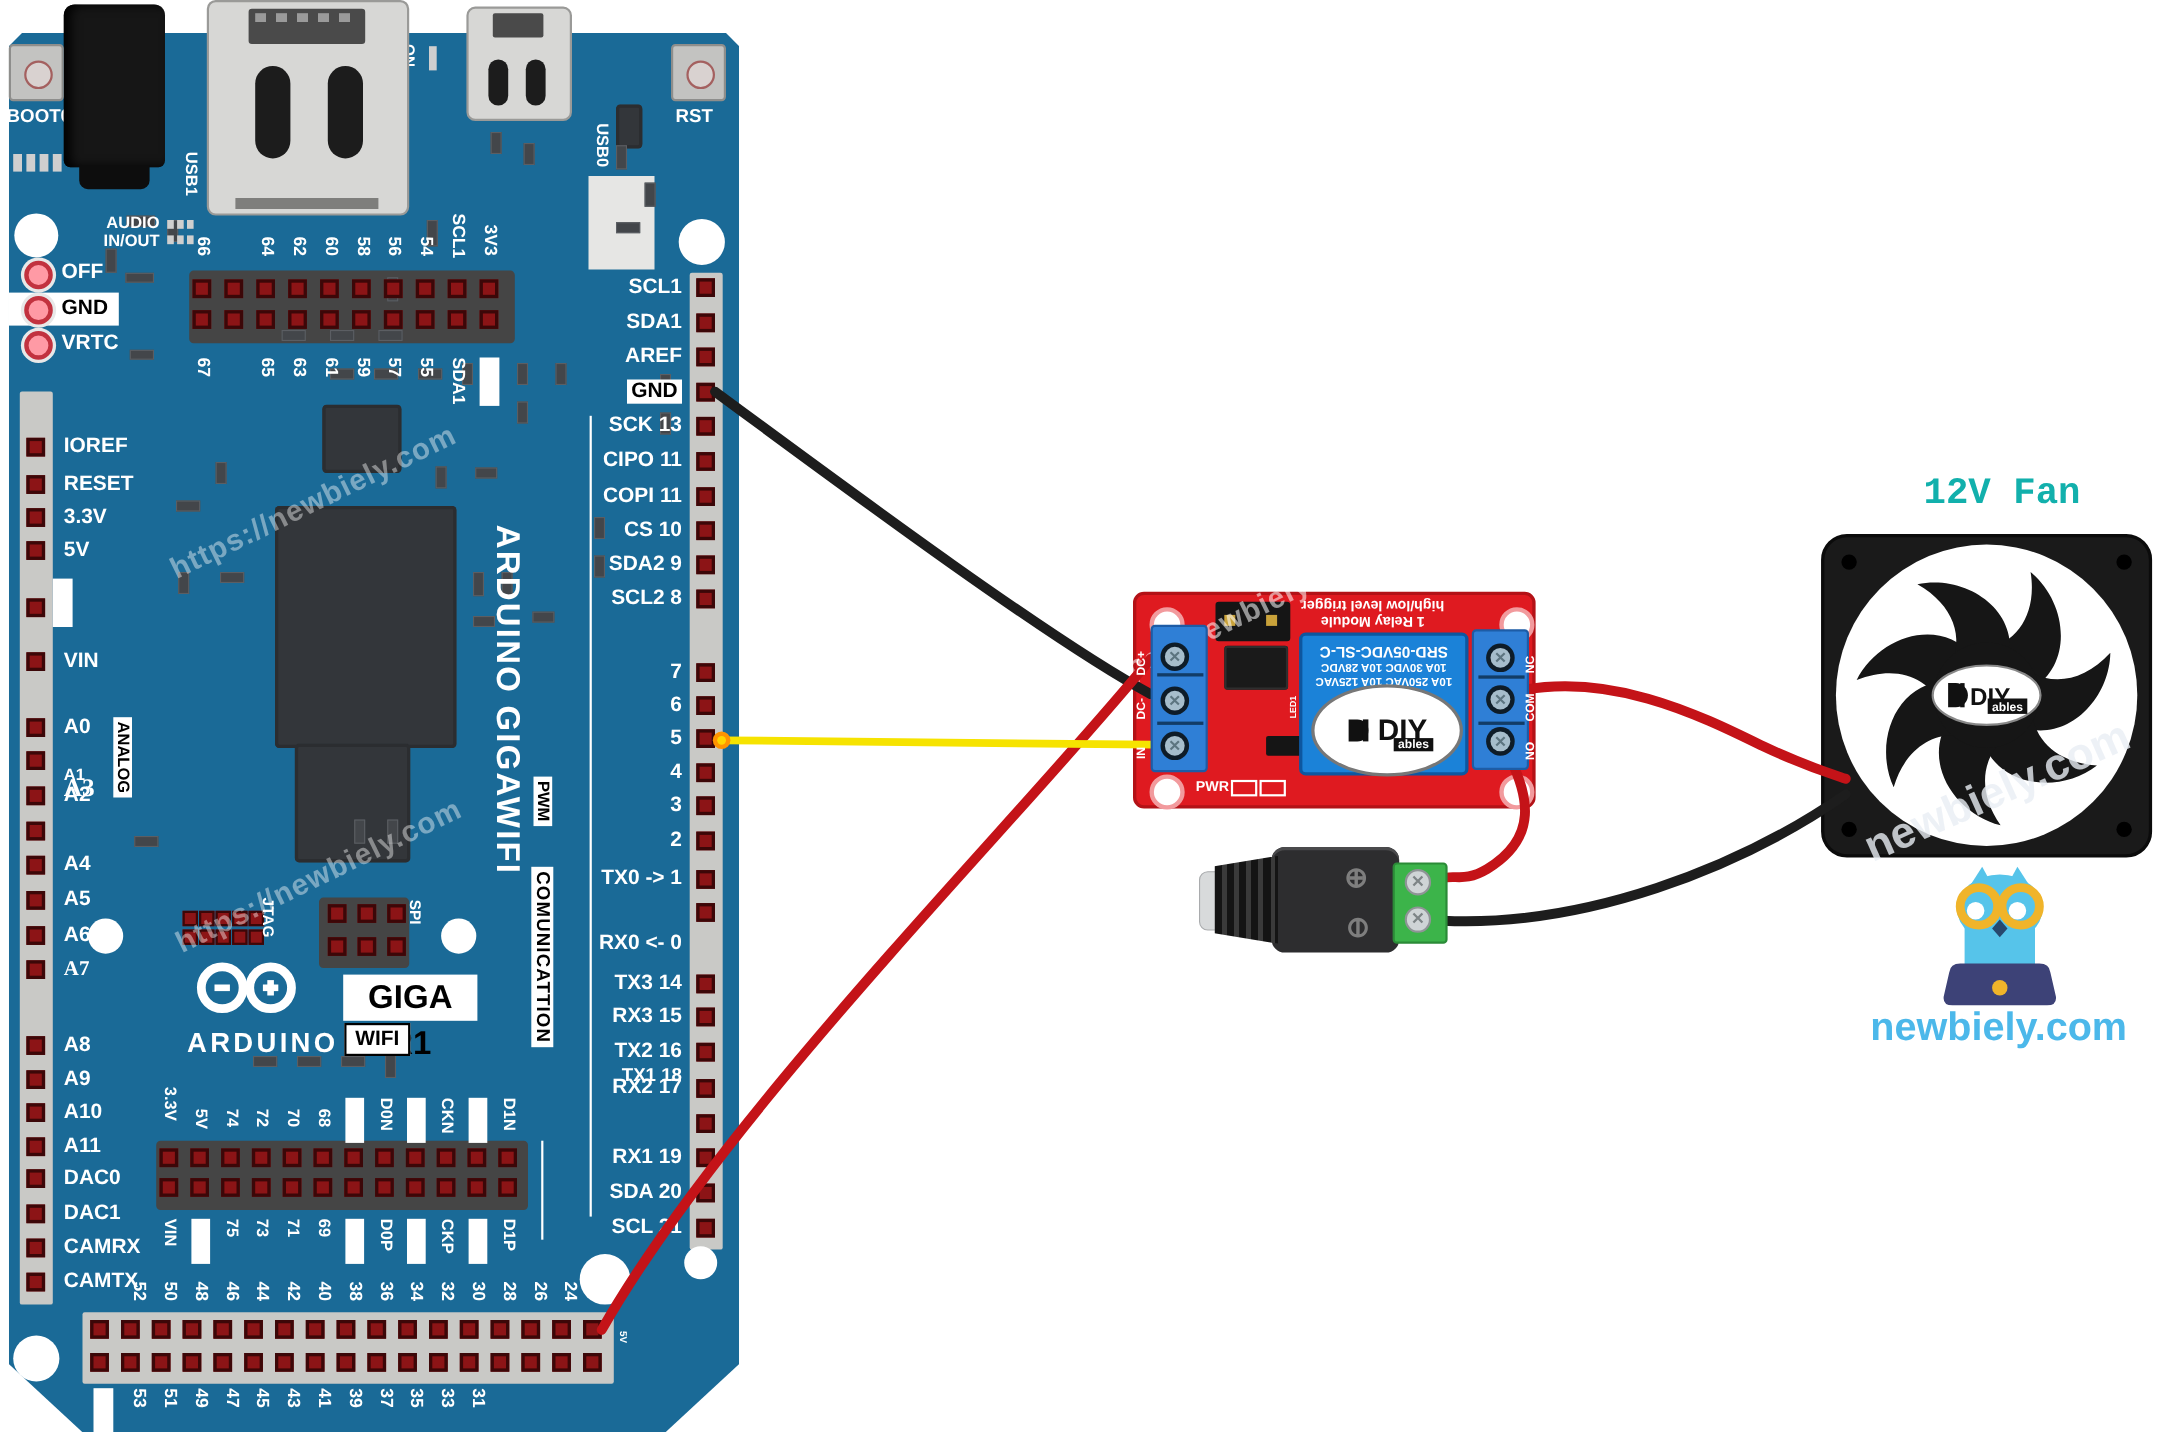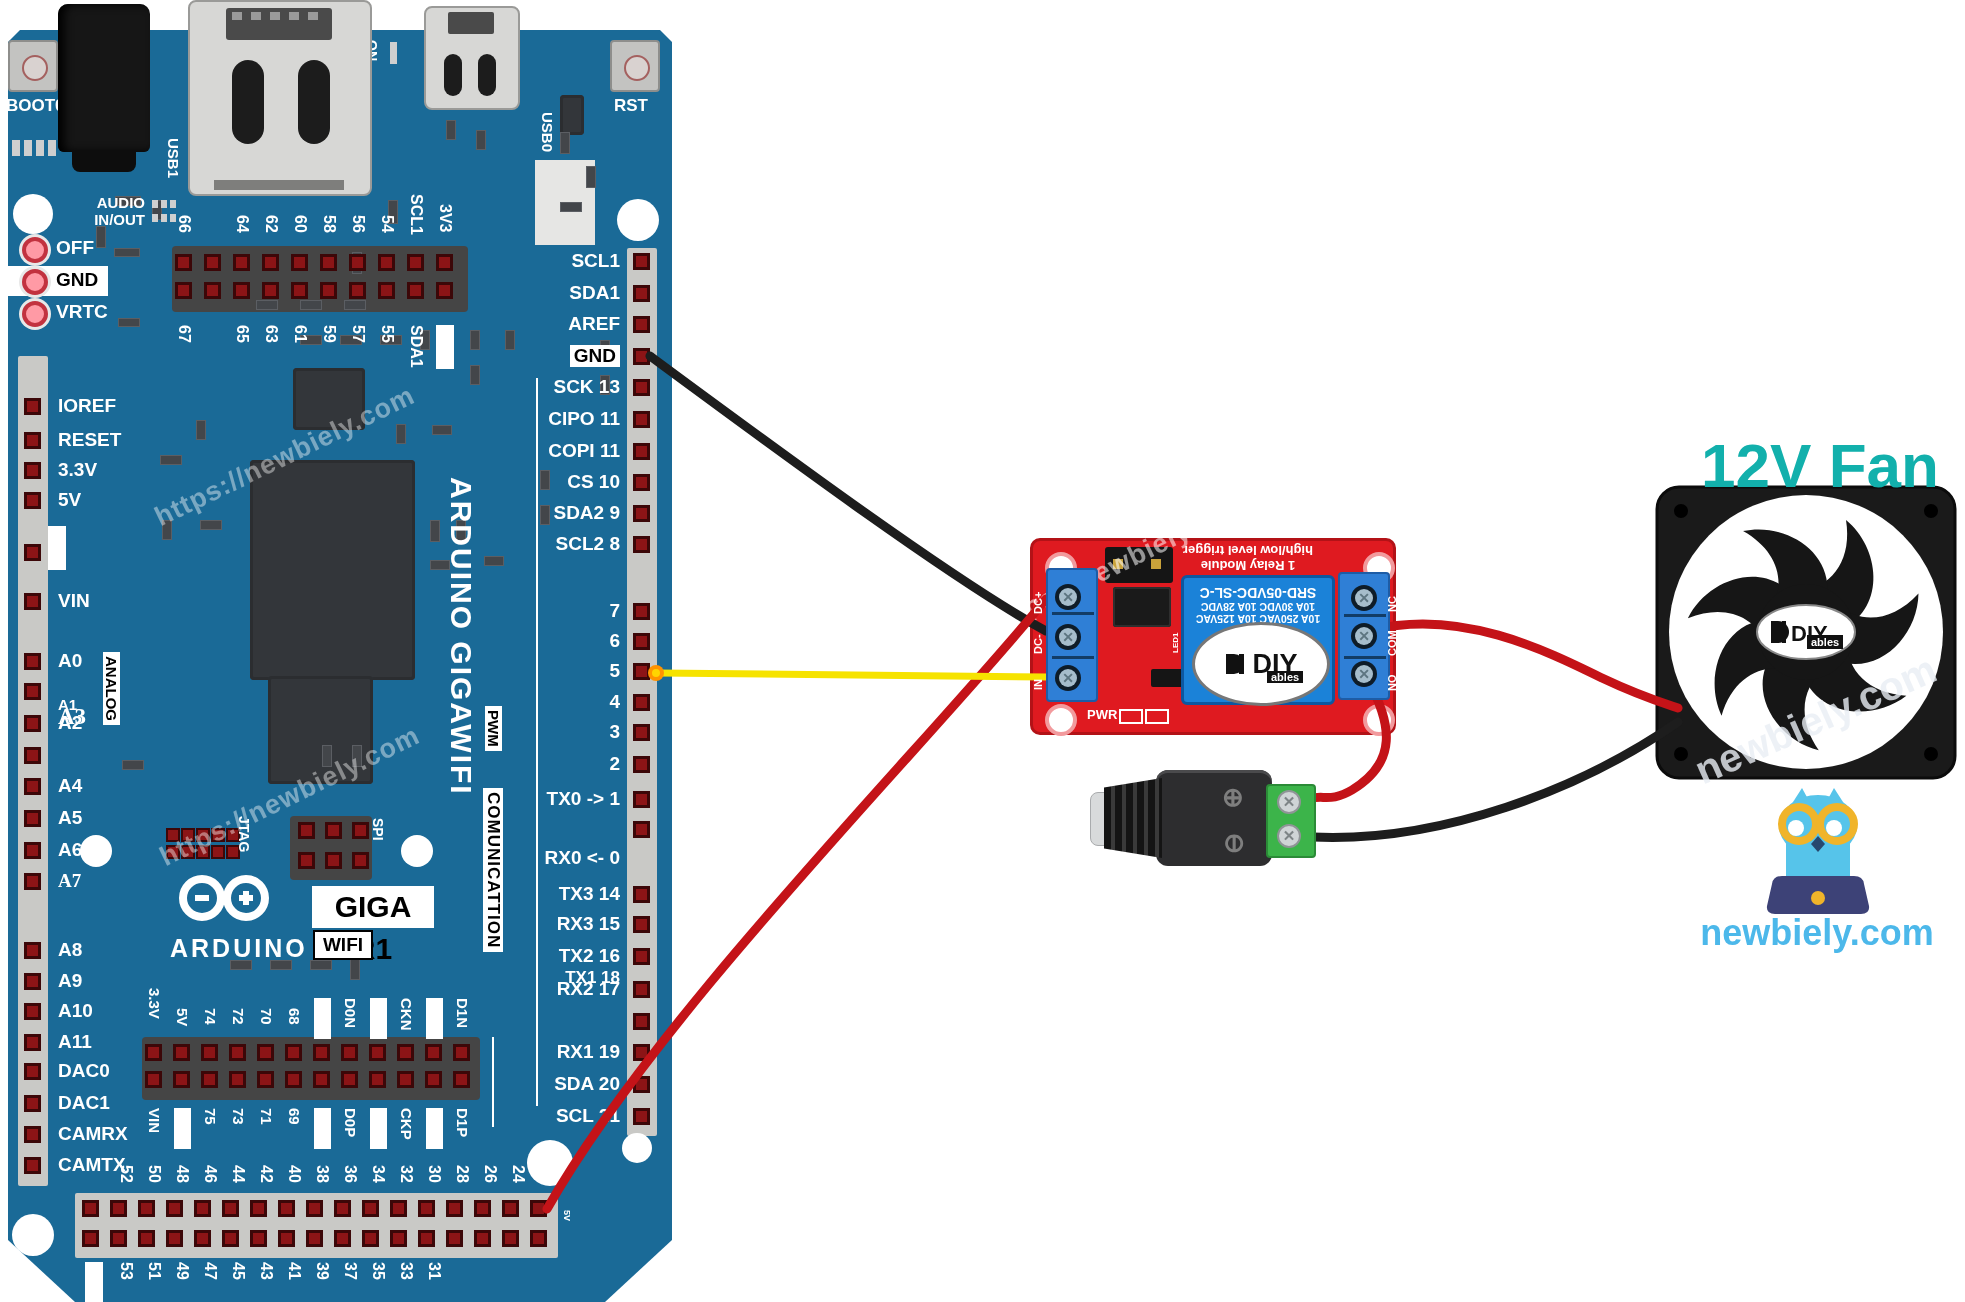--- a/index.html
+++ b/index.html
@@ -227,21 +227,21 @@
     <path d="M 650,356 C 780,452 960,585 1046,631" stroke="#1d1d1d" stroke-width="9" fill="none" stroke-linecap="round"></path>
     <path d="M 547,1209 C 660,1010 930,742 1046,599" stroke="#c41318" stroke-width="9" fill="none" stroke-linecap="round"></path>
     <path d="M 658,673 L 1048,677" stroke="#f6e300" stroke-width="7" fill="none" stroke-linecap="round"></path>
     <circle cx="656" cy="673" r="8" fill="#ff9300"></circle>
       <circle cx="656" cy="673" r="4" fill="#ffd400"></circle>
     <path d="M 1372,630 C 1460,608 1545,650 1602,678 C 1640,696 1660,702 1678,708" stroke="#c41318" stroke-width="9" fill="none" stroke-linecap="round"></path>
     <path d="M 1368,680 C 1392,724 1398,762 1352,790 C 1330,803 1322,794 1310,799" stroke="#c41318" stroke-width="9" fill="none" stroke-linecap="round"></path>
     <path d="M 1312,837 C 1440,843 1580,790 1678,722" stroke="#1d1d1d" stroke-width="9" fill="none" stroke-linecap="round"></path>
   </svg>
 
-  <div class="biglabel" style="left:1690px;top:430px;width:260px;font-size:62px;">12V Fan</div>
+  <div class="biglabel" style="left:1690px;top:430px;width:260px;font-size:34px;font-family:Liberation Mono, monospace;">12V Fan</div>
   <div class="sitelabel" style="left:1692px;top:912px;width:250px;font-size:36px;">newbiely.com</div>
 
   <div class="wm" style="left:150px;top:505px;">https://newbiely.com</div>
   <div class="wm" style="left:155px;top:845px;">https://newbiely.com</div>
   <div class="wm relaywm" style="color:rgba(255,255,255,0.55);">https://newbiely.com</div>
 
   <svg class="abs" style="left:1762px;top:786px;z-index:50;" width="112" height="128" viewBox="0 0 112 128">
     <path d="M22,30 L40,2 L52,24 Z" fill="#56c4ea"></path>
     <path d="M90,30 L72,2 L60,24 Z" fill="#56c4ea"></path>
     <ellipse cx="56" cy="40" rx="39" ry="31" fill="#56c4ea"></ellipse>

